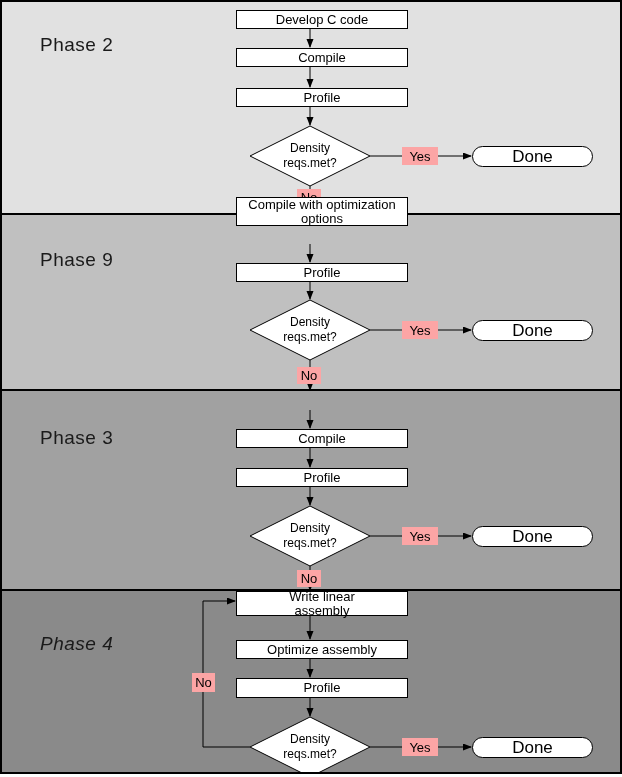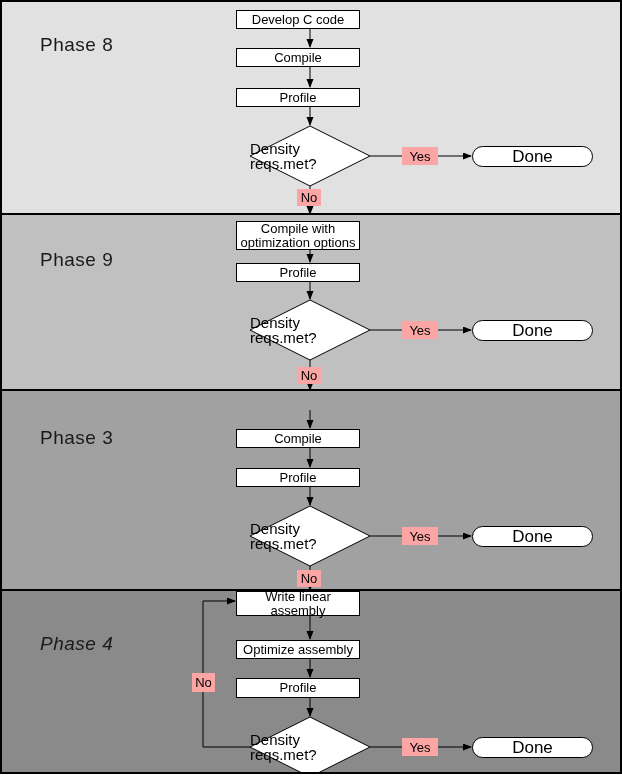--- a/index.html
+++ b/index.html
@@ -7,30 +7,30 @@
     position:relative;width:622px;height:777px;background:#000;
     overflow:hidden;font-family:"Liberation Sans",sans-serif;color:#000;
   }
   .band{position:absolute;left:2px;width:618px;z-index:1;}
   .phase-label{
     position:absolute;left:40px;z-index:3;font-size:19px;color:#1a1a1a;
     letter-spacing:0.5px;white-space:nowrap;
   }
   #connectors{position:absolute;top:0;left:0;z-index:2;}
   .pbox{
-    position:absolute;left:236px;width:124px;background:#fff;border:1px solid #000;
+    position:absolute;left:236px;width:172px;background:#fff;border:1px solid #000;
     display:flex;align-items:center;justify-content:center;text-align:center;
     font-size:13px;line-height:14px;z-index:3;box-sizing:border-box;padding:0 3px;
   }
   .pbox .inner{width:100%;}
   .pbox .inner.narrow{max-width:100px;margin:0 auto;}
   .decision-text{
     position:absolute;left:250px;width:120px;height:32px;z-index:3;
-    display:flex;flex-direction:column;align-items:flex-start;justify-content:center;
-    font-size:15px;line-height:15px;text-align:center;
+    display:flex;flex-direction:column;align-items:center;justify-content:center;
+    font-size:12px;line-height:15px;text-align:center;
   }
   .done{
     position:absolute;left:472px;width:121px;height:21px;background:#fff;
     border:1px solid #000;border-radius:11px;display:flex;align-items:center;
     justify-content:center;font-size:17px;z-index:3;box-sizing:border-box;
   }
   .edge-label{
     position:absolute;background:#fca5a5;font-size:13px;z-index:3;
     display:flex;align-items:center;justify-content:center;
   }
@@ -80,21 +80,21 @@
       <path d="M250,747 L203,747 L203,601 L235,601" marker-end="url(#arrow)"></path>
     </g>
     <g fill="#ffffff" stroke="#000" stroke-width="1">
       <polygon points="310,126 370,156 310,186 250,156"></polygon>
       <polygon points="310,300 370,330 310,360 250,330"></polygon>
       <polygon points="310,506 370,536 310,566 250,536"></polygon>
       <polygon points="310,717 370,747 310,777 250,747"></polygon>
     </g>
   </svg>
 
-  <div class="phase-label" style="top:34px;">Phase 8</div>
+  <div class="phase-label" style="top:34px;">Phase 2</div>
   <div class="phase-label" style="top:249px;">Phase 9</div>
   <div class="phase-label" style="top:427px;">Phase 3</div>
   <div class="phase-label" style="top:633px;font-style:italic;">Phase 4</div>
 
   <div class="pbox" style="top:10px;height:19px;">
       <span class="inner">Develop C code</span>
     </div>
   <div class="pbox" style="top:48px;height:19px;">
       <span class="inner">Compile</span>
     </div>
@@ -102,21 +102,21 @@
       <span class="inner">Profile</span>
     </div>
   <div class="decision-text" style="top:140px;">
     <span>Density</span>
     <span>reqs.met?</span>
   </div>
   <div class="edge-label yes" style="top:147px;">Yes</div>
   <div class="done" style="top:146px;">Done</div>
   <div class="edge-label" style="left:297px;top:189px;width:24px;height:17px;">No</div>
 
-  <div class="pbox" style="top:221px;height:29px;">
+  <div class="pbox" style="top:197px;height:29px;">
       <span class="inner">Compile with optimization options</span>
     </div>
   <div class="pbox" style="top:263px;height:19px;">
       <span class="inner">Profile</span>
     </div>
   <div class="decision-text" style="top:314px;">
     <span>Density</span>
     <span>reqs.met?</span>
   </div>
   <div class="edge-label yes" style="top:321px;">Yes</div>

